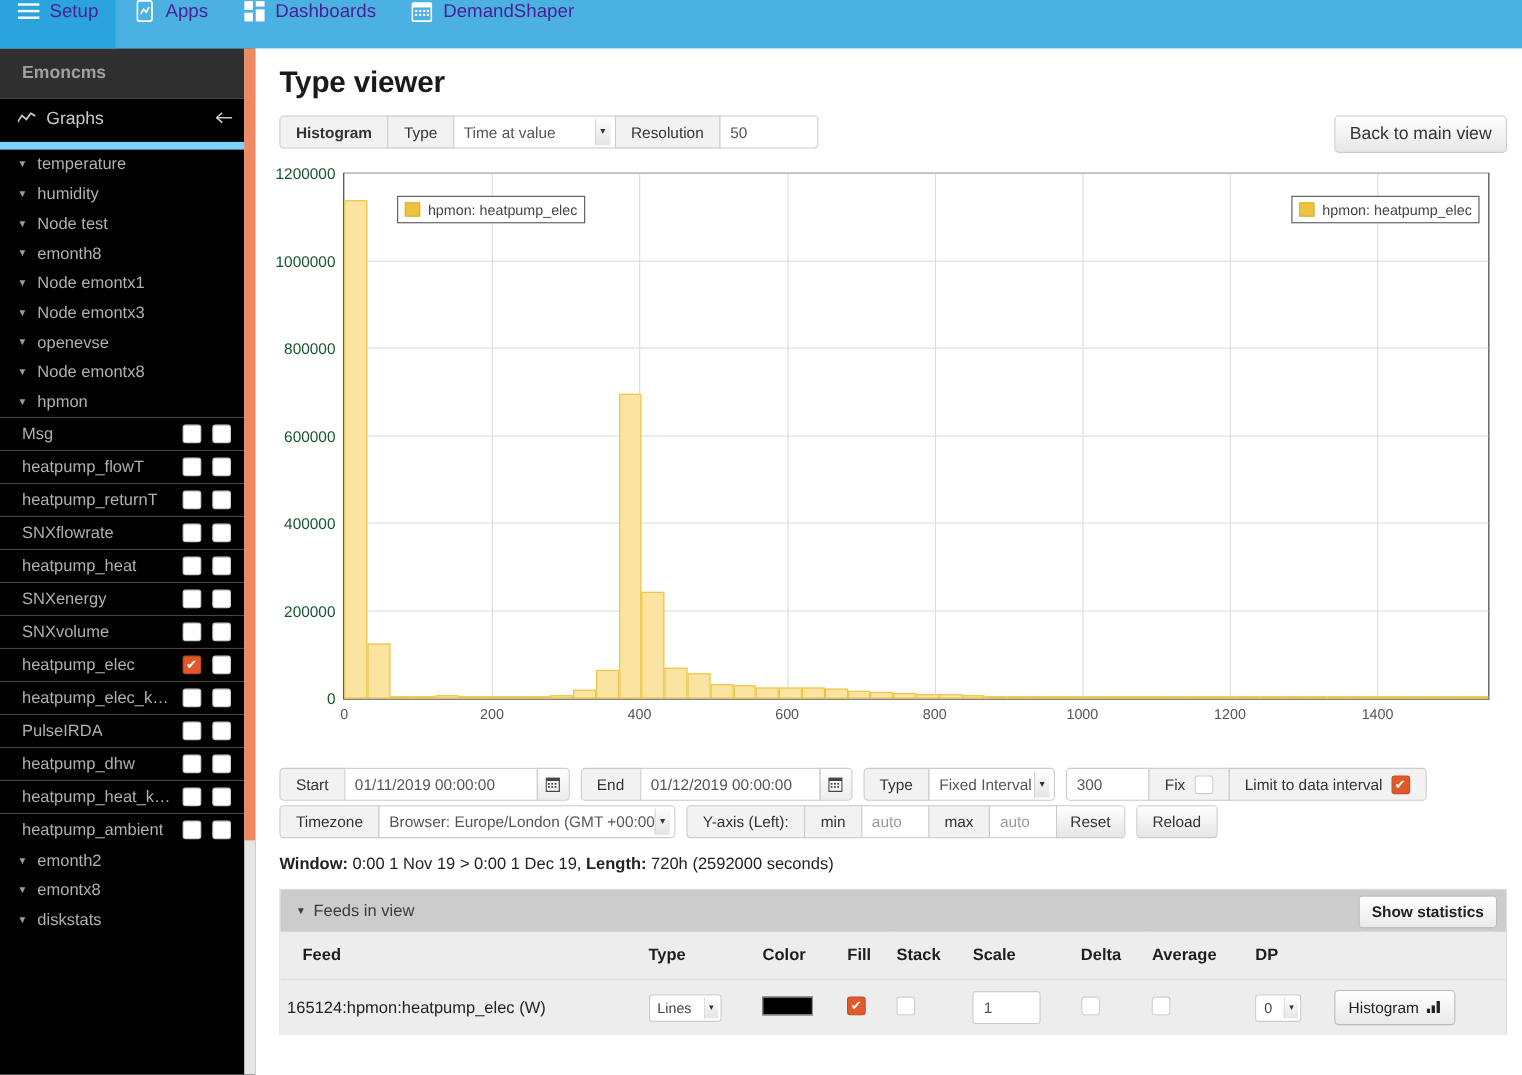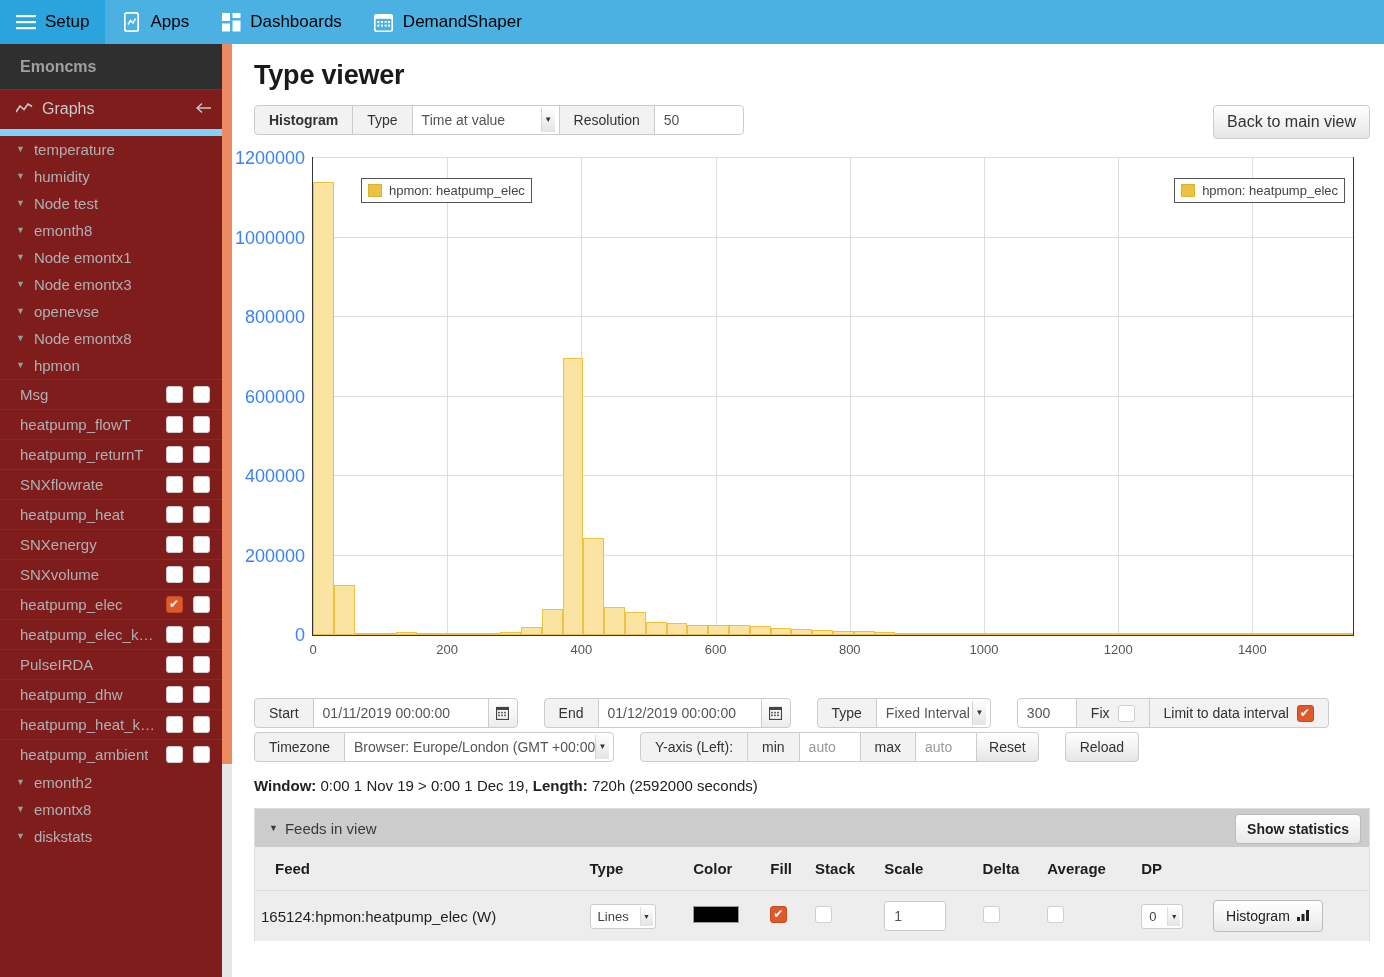--- a/index.html
+++ b/index.html
@@ -12,33 +12,33 @@
     overflow:hidden;
     position:relative;
   }
 
   
   #topnav {
     height:44px; background:#4ab1e2; display:flex; align-items:stretch;
     position:relative; z-index:30;
   }
   .nav-item {
-    display:flex; align-items:center; gap:9px;
-    padding:0 16px; color:#000000; font-size:17px; cursor:pointer;
+    display:flex; align-items:flex-start; gap:9px;
+    padding:0 16px; color:#4c1d95; font-size:17px; cursor:pointer;
     white-space:nowrap;
   }
   .nav-item.active { background:#2ba3dd; }
   .nav-ico { display:inline-flex; align-items:center; justify-content:center; width:20px; height:20px; }
 
   
   #shell { display:flex; height:933px; }
 
   
   #sidebar {
-    width:232px; background:#7f1d1d; color:#b9b9b9; position:relative;
+    width:232px; background:#000000; color:#b9b9b9; position:relative;
     flex:0 0 232px;
     overflow:hidden;
   }
   #sb-brand {
     padding:14px 20px 13px 20px; font-weight:bold; color:#a0a0a0; font-size:16px;
     border-bottom:1px solid #444; background:#2f2f2f;
   }
   #sb-graphs {
     display:flex; align-items:center; justify-content:space-between;
     padding:10px 20px 11px 16px; border-bottom:7px solid #7dd3fc;
@@ -117,41 +117,41 @@
   #chartwrap { position:relative; height:545px; margin-top:10px; }
   #plot {
     position:absolute; left:58px; right:16px; top:8px; bottom:58px;
     border:1px solid #333; border-top-color:#333;
     background:#fff;
   }
   .ygrid { position:absolute; left:0; right:0; height:1px; background:#ddd; }
   .xgrid { position:absolute; top:0; bottom:0; width:1px; background:#ddd; }
   .ytick {
     position:absolute; right:calc(100% + 8px); transform:translateY(-50%);
-    font-size:18px; color:#3b82f6; white-space:nowrap;
+    font-size:14px; color:#14532d; white-space:nowrap;
   }
   .xtick {
     position:absolute; top:calc(100% + 7px); transform:translateX(-50%);
     font-size:13px; color:#545454; white-space:nowrap;
   }
   .bar {
     position:absolute; bottom:0; background:#fbe3a2; border:1px solid #edc240;
     box-sizing:border-box;
   }
   .legend {
     position:absolute; background:#fff; border:1px solid #555; padding:4px 6px;
     display:flex; align-items:center; gap:7px; font-size:13px; color:#444;
     z-index:5;
   }
   .legend .swatch { width:14px; height:13px; background:#edc240; border:1px solid #d9b234;}
   #legend-left { left:48px; top:20px; }
   #legend-right { right:8px; top:20px; }
 
   
-  .ctlrow { margin-top:4px; display:flex; align-items:flex-start; gap:26px; flex-wrap:nowrap; }
+  .ctlrow { margin-top:4px; display:flex; align-items:flex-start; gap:10px; flex-wrap:nowrap; }
   #windowline { margin-top:15px; font-size:15px; color:#222; }
   #windowline b { font-weight:bold; }
 
   
   #feeds-panel { margin-top:14px; border:1px solid #ddd; border-bottom:none; background:#fff; }
   #feeds-head {
     background:#ccc; padding:8px 14px; display:flex; align-items:center;
     justify-content:space-between; position:relative; height:38px;
   }
   #feeds-head .ft { display:flex; align-items:center; gap:7px; font-size:15px; color:#3a3a3a; }
@@ -558,21 +558,21 @@
 
       <div class="ctl-group">
         <div class="addon">Type</div>
         <div class="sel" style="width:115px">
           <span>Fixed Interval</span>
           <span class="arrow">▼</span>
         </div>
       </div>
 
       <div class="ctl-group">
-        <div class="inp" style="width:60px">300</div>
+        <div class="inp" style="width:76px">300</div>
         <div class="addon">
           <span>Fix</span>
           <span class="cb" id="fix-cb" style="margin-left:8px"></span>
         </div>
         <div class="addon">
           <span>Limit to data interval</span>
           <span class="cb on" id="limit-cb" style="margin-left:8px"></span>
         </div>
       </div>
     </div>

